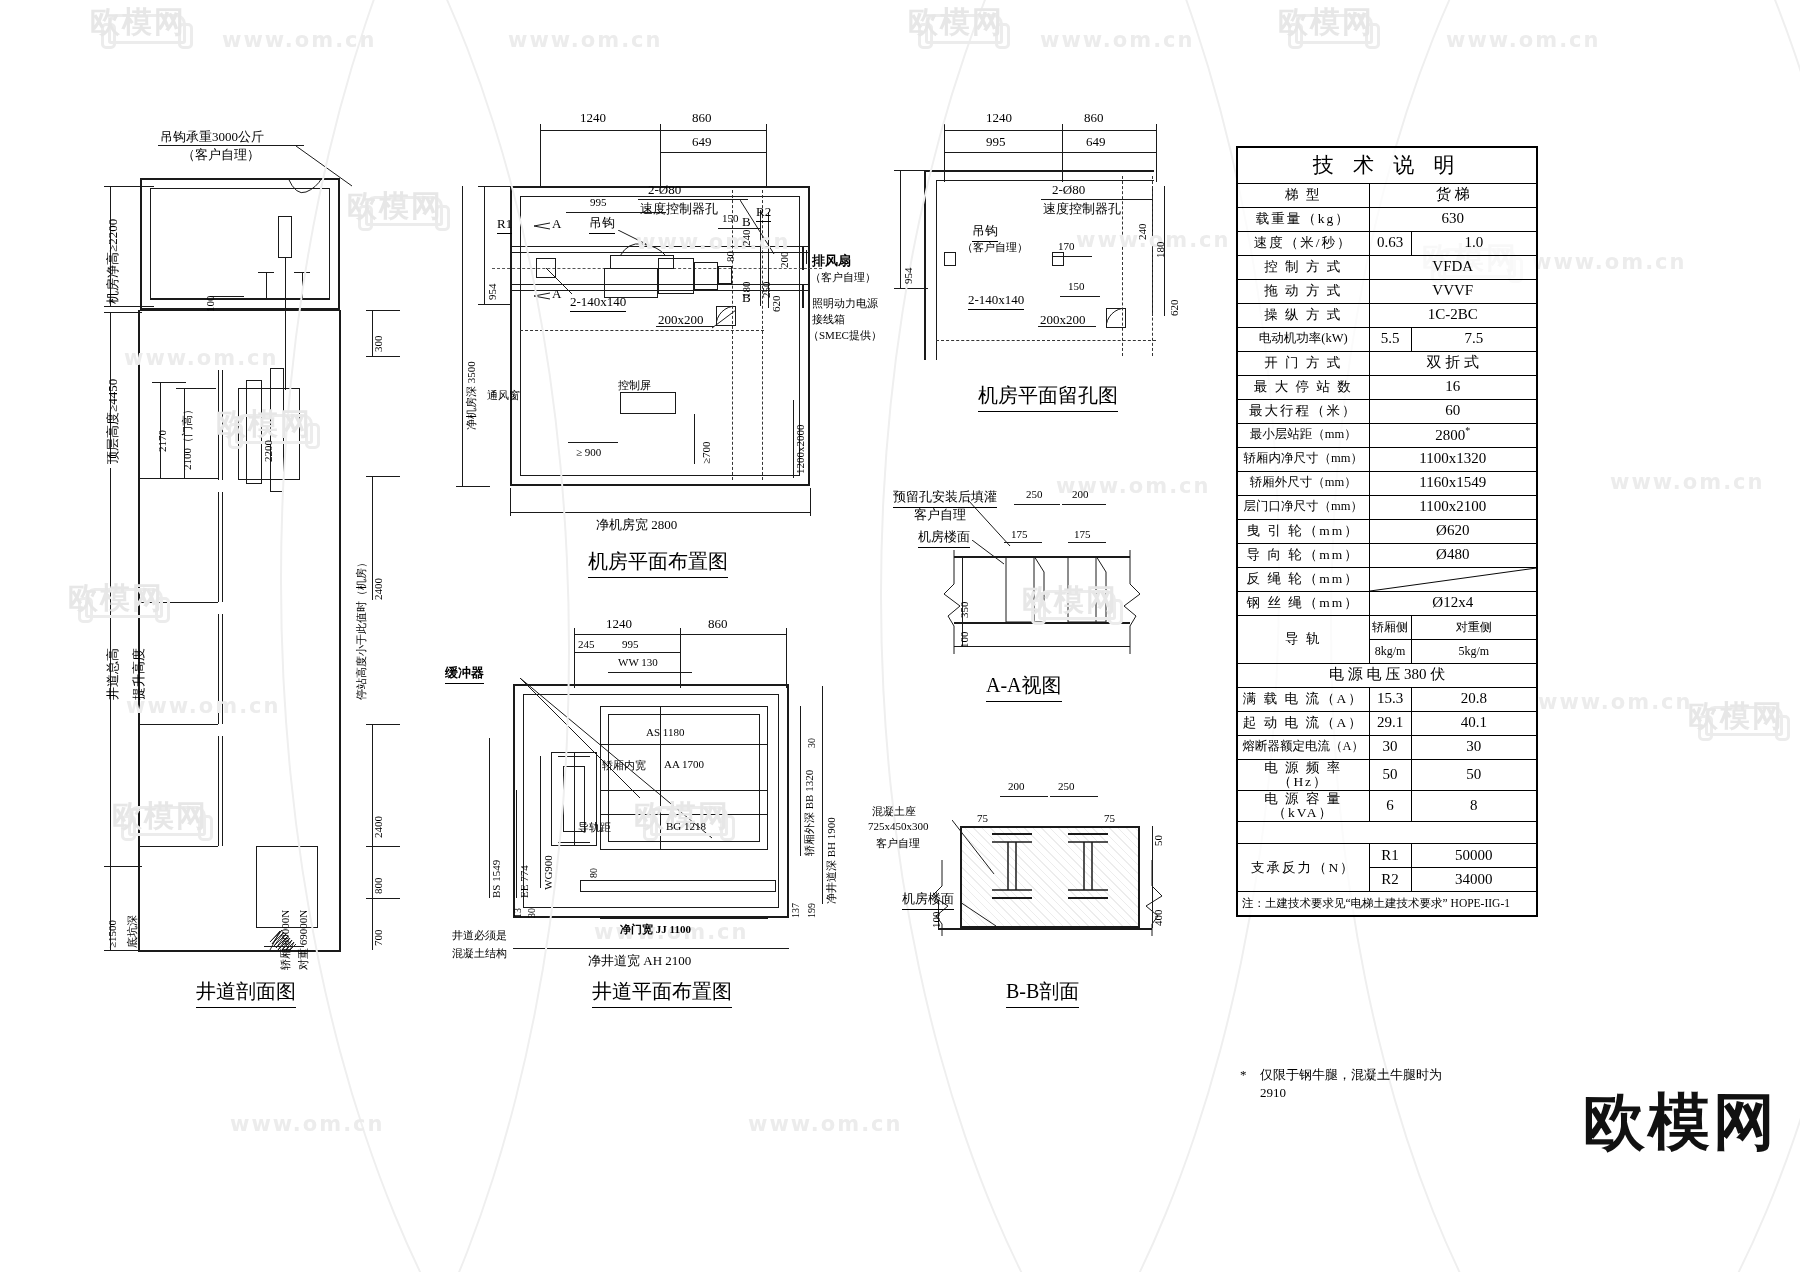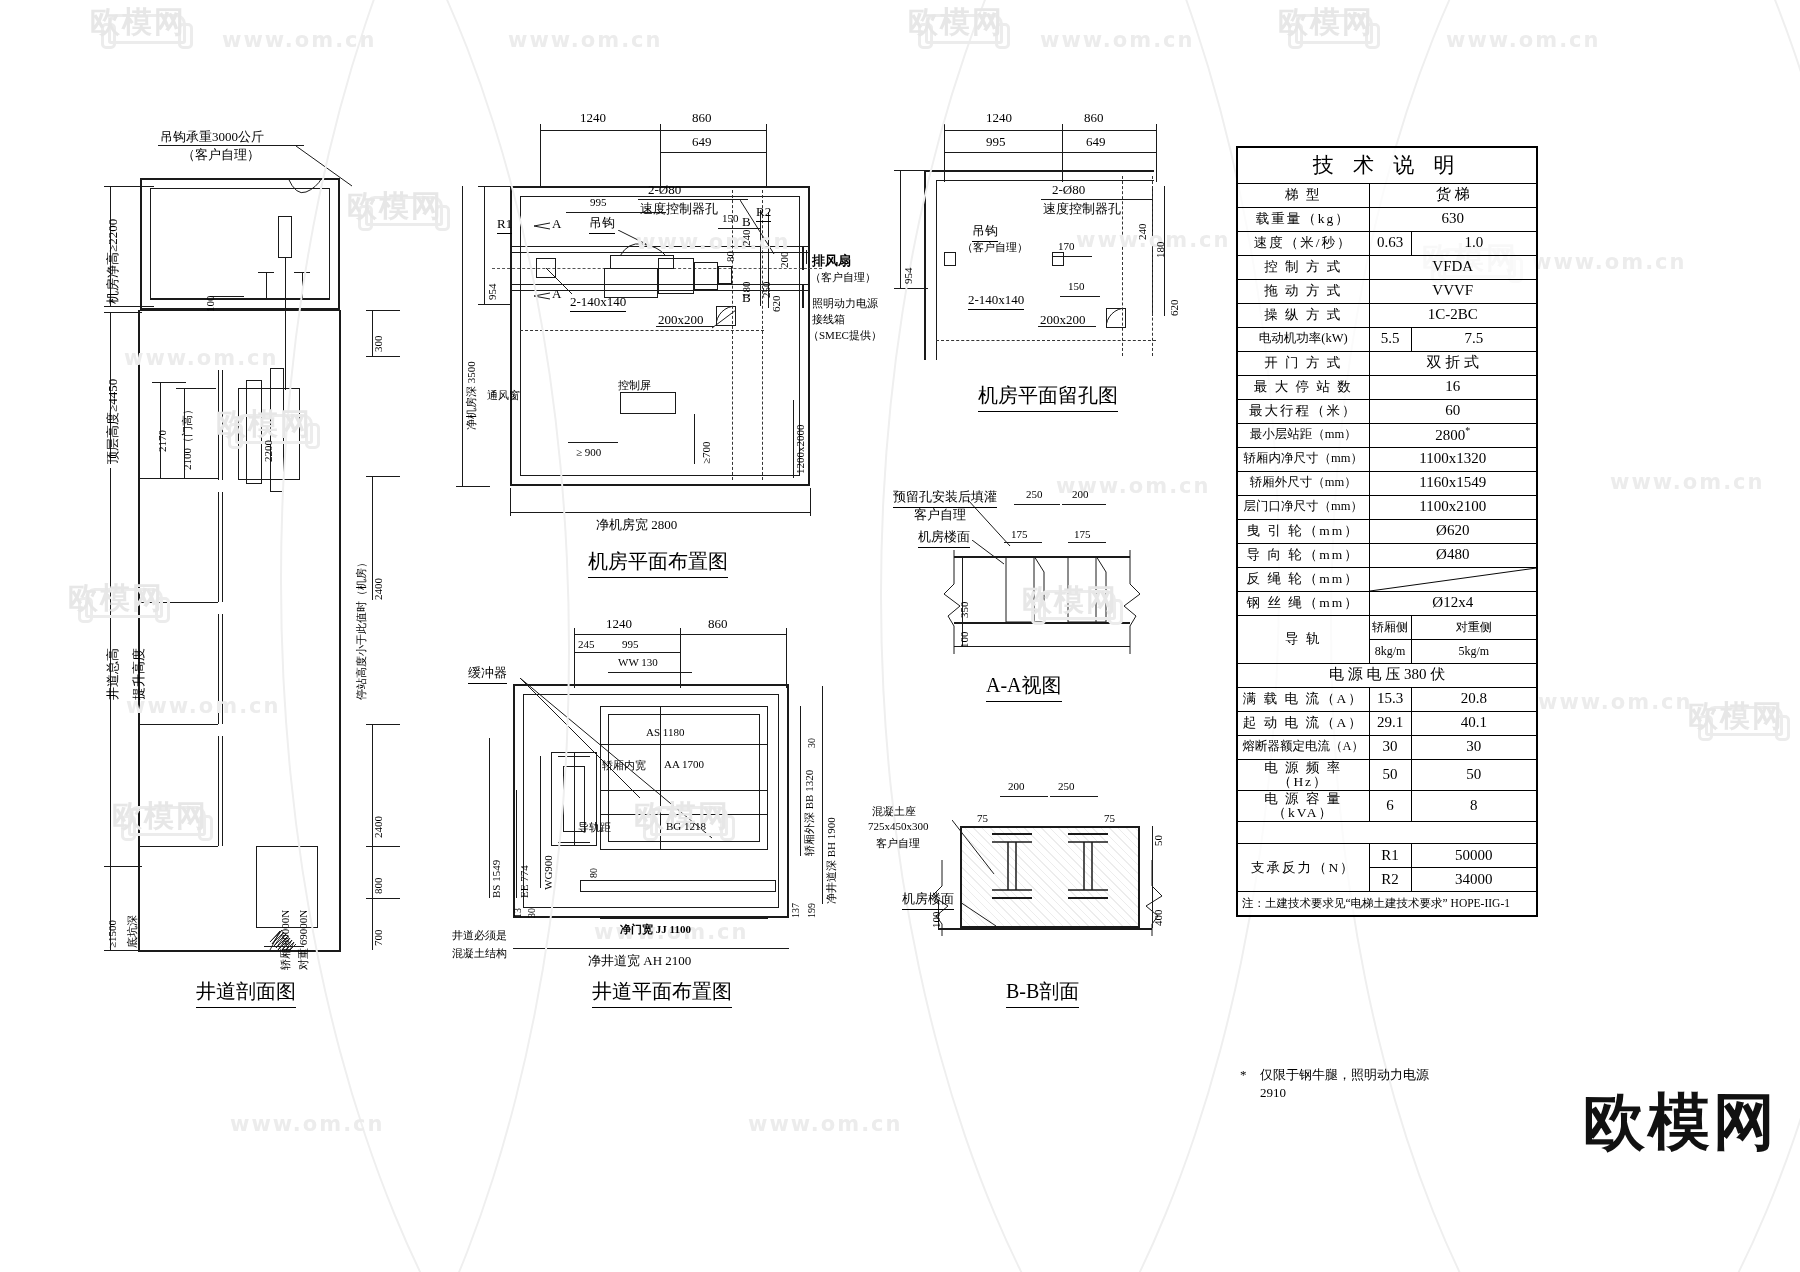--- a/index.html
+++ b/index.html
@@ -518,21 +518,21 @@
     <div class="ln v" style="left:786px; top:628px; height:60px;"></div>
     <div class="lbl" style="left:606px; top:616px;">1240</div>
     <div class="lbl" style="left:708px; top:616px;">860</div>
 
     <div class="ln h" style="left:574px; top:652px; width:106px;"></div>
     <div class="lbl lbl-s" style="left:578px; top:638px;">245</div>
     <div class="lbl lbl-s" style="left:622px; top:638px;">995</div>
     <div class="ln h" style="left:608px; top:672px; width:84px;"></div>
     <div class="lbl lbl-s" style="left:618px; top:656px;">WW 130</div>
 
-    <div class="lbl lbl-ul" style="left:468px; top:664px;">缓冲器</div>
+    <div class="lbl lbl-ul" style="left:445px; top:664px;font-weight:bold;">缓冲器</div>
     <svg style="position:absolute;left:520px;top:678px;width:200px;height:170px;">
       <polyline points="0,0 120,120" fill="none" stroke="#1a1a1a" stroke-width="1"></polyline>
       <polyline points="0,0 192,160" fill="none" stroke="#1a1a1a" stroke-width="1"></polyline>
     </svg>
 
     <div class="box2" style="left:513px; top:684px; width:276px; height:234px;"></div>
     <div class="box" style="left:523px; top:694px; width:256px; height:214px;"></div>
 
     <div class="box" style="left:600px; top:706px; width:168px; height:144px;"></div>
     <div class="box" style="left:608px; top:714px; width:152px; height:128px;"></div>
@@ -830,19 +830,19 @@
         <td class="val">34000</td>
       </tr>
 
       <tr>
         <td colspan="3" class="note-c">注：土建技术要求见“电梯土建技术要求” HOPE-IIG-1</td>
       </tr>
     </tbody>
   </table>
 
   <div id="footnote">
-    <span style="display:inline-block;width:20px;">*</span><span>仅限于钢牛腿，照明动力电源</span>
+    <span style="display:inline-block;width:20px;">*</span><span>仅限于钢牛腿，混凝土牛腿时为</span>
     <div style="padding-left:20px;">2910</div>
   </div>
 
   <div id="brand">欧模网</div>
 
 </div>
 
 </body></html>

